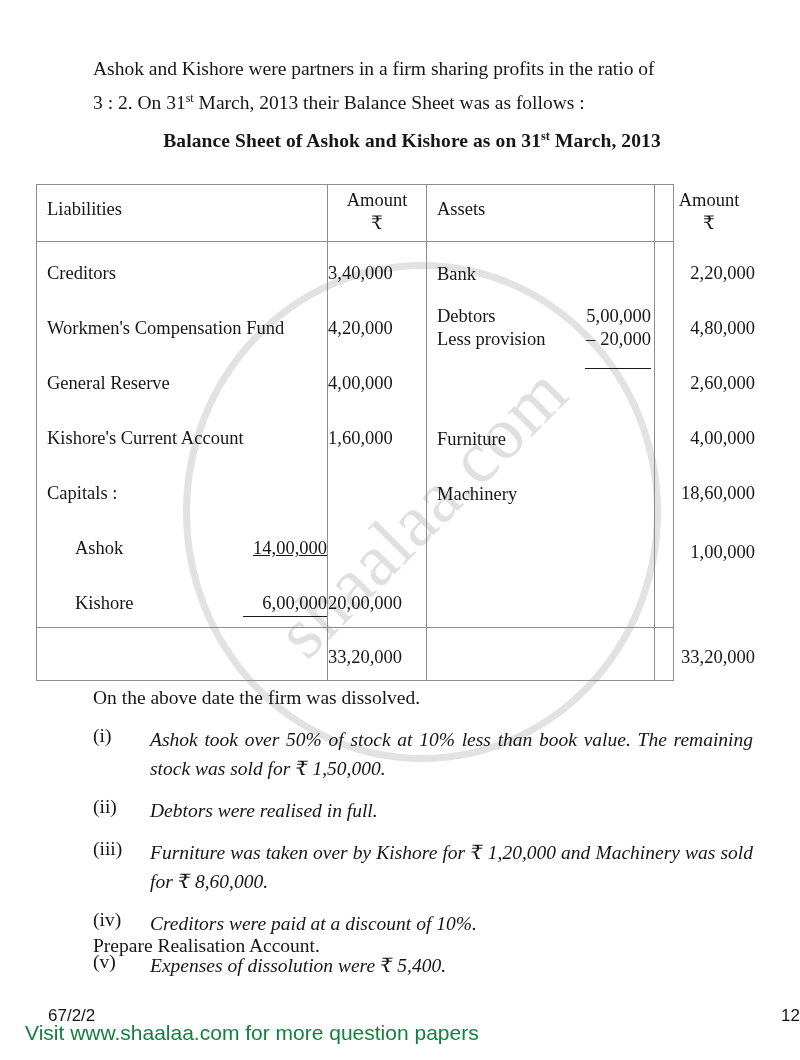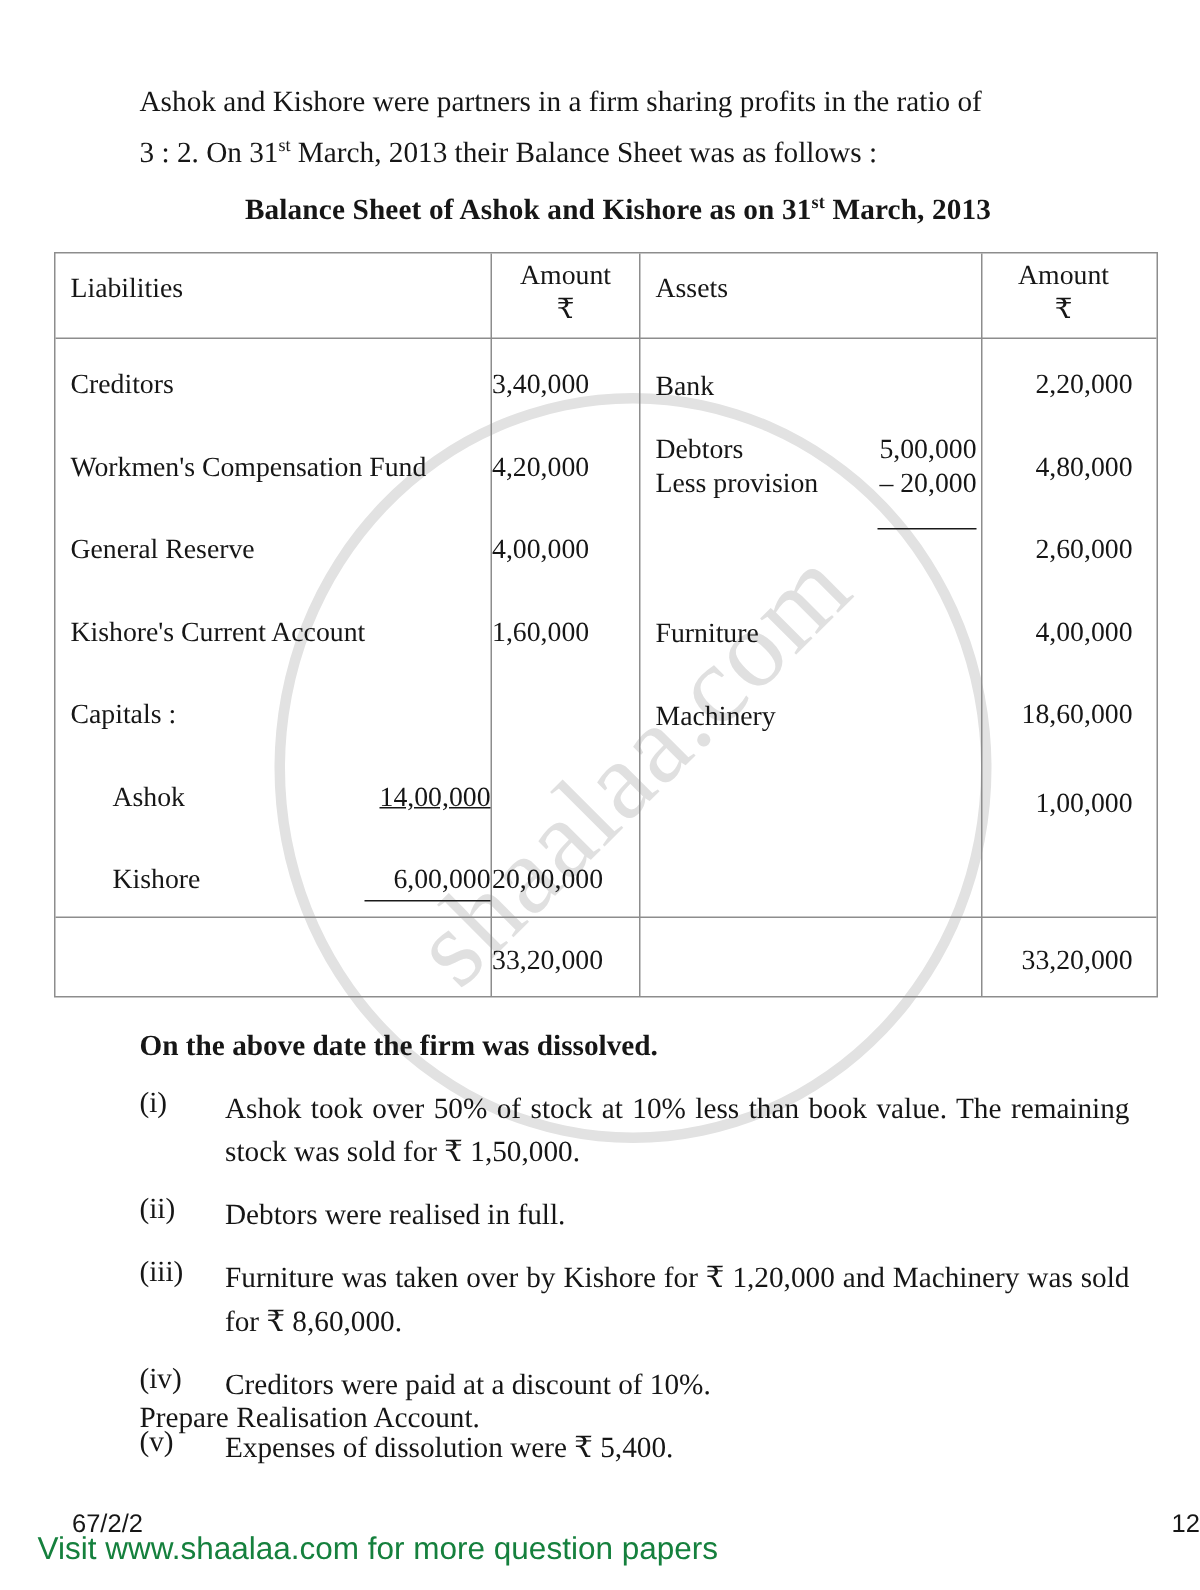--- a/index.html
+++ b/index.html
@@ -77,22 +77,22 @@
     font-size: 19.5px;
     font-weight: bold;
     letter-spacing: 0.1px;
     padding-left: 12px;
   }
 
   
   .bs-table {
     position: absolute;
     left: 36px;
-    top: 168px;
-    width: 736px;
+    top: 184px;
+    width: 638px;
     height: 497px;
     border: 1px solid #8d8d8d;
     box-sizing: border-box;
     font-size: 18.5px;
   }
   .col-divider {
     position: absolute;
     top: 0;
     bottom: 0;
     width: 1px;
@@ -147,39 +147,40 @@
   }
 
   
   .after {
     position: absolute;
     left: 93px;
     top: 687px;
     width: 660px;
     font-size: 19.5px;
   }
-  .dissolved { margin: 0 0 16px 0; font-weight: bold; }
+  .dissolved { margin: 0 0 16px 0; }
 
   .qlist {
     list-style: none;
     margin: 0;
     padding: 0;
   }
   .qitem {
     display: flex;
     margin-bottom: 13px;
   }
   .qmark {
     width: 57px;
     flex: 0 0 57px;
   }
   .qtext {
     flex: 1;
     text-align: justify;
     line-height: 29px;
+    font-style: italic;
   }
   .qtext.nojust { text-align: left; }
 
   .prepare {
     position: absolute;
     left: 93px;
     top: 935px;
     font-size: 19.5px;
   }
 

